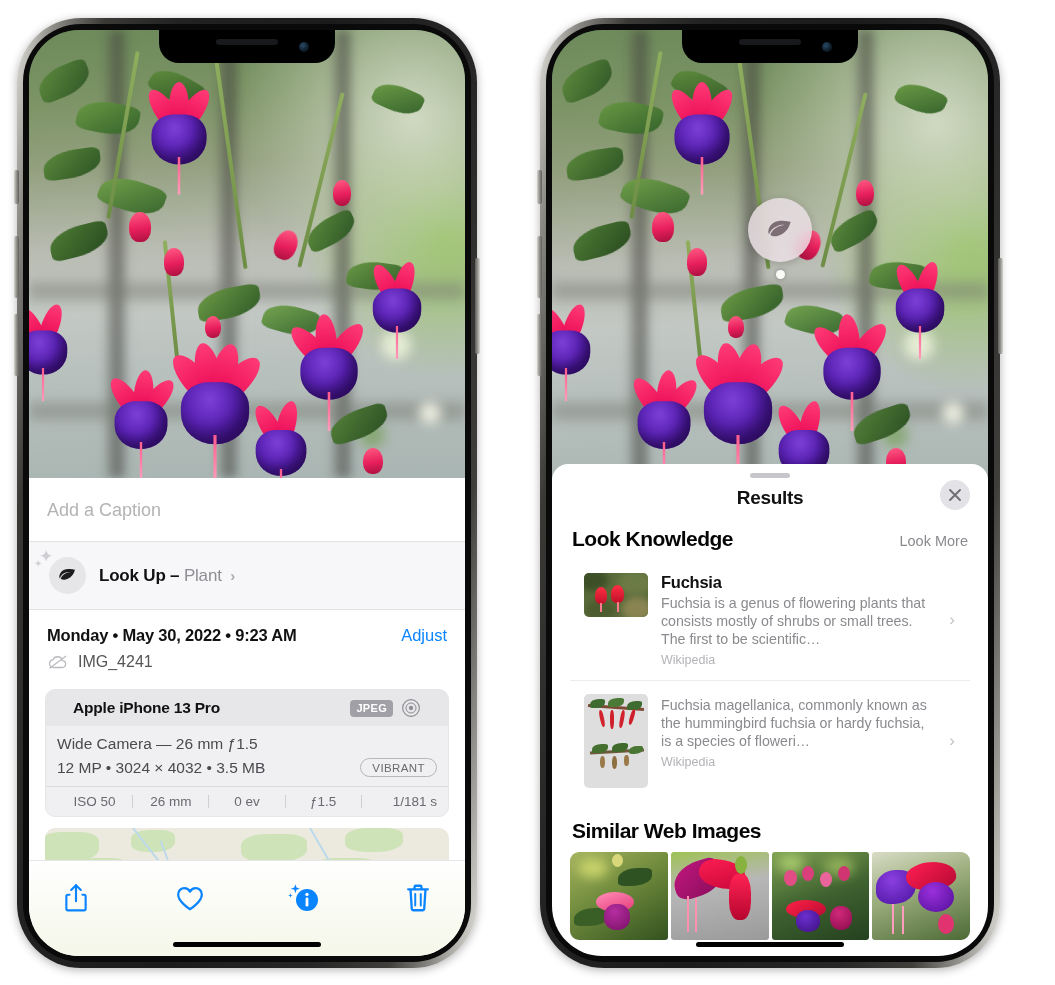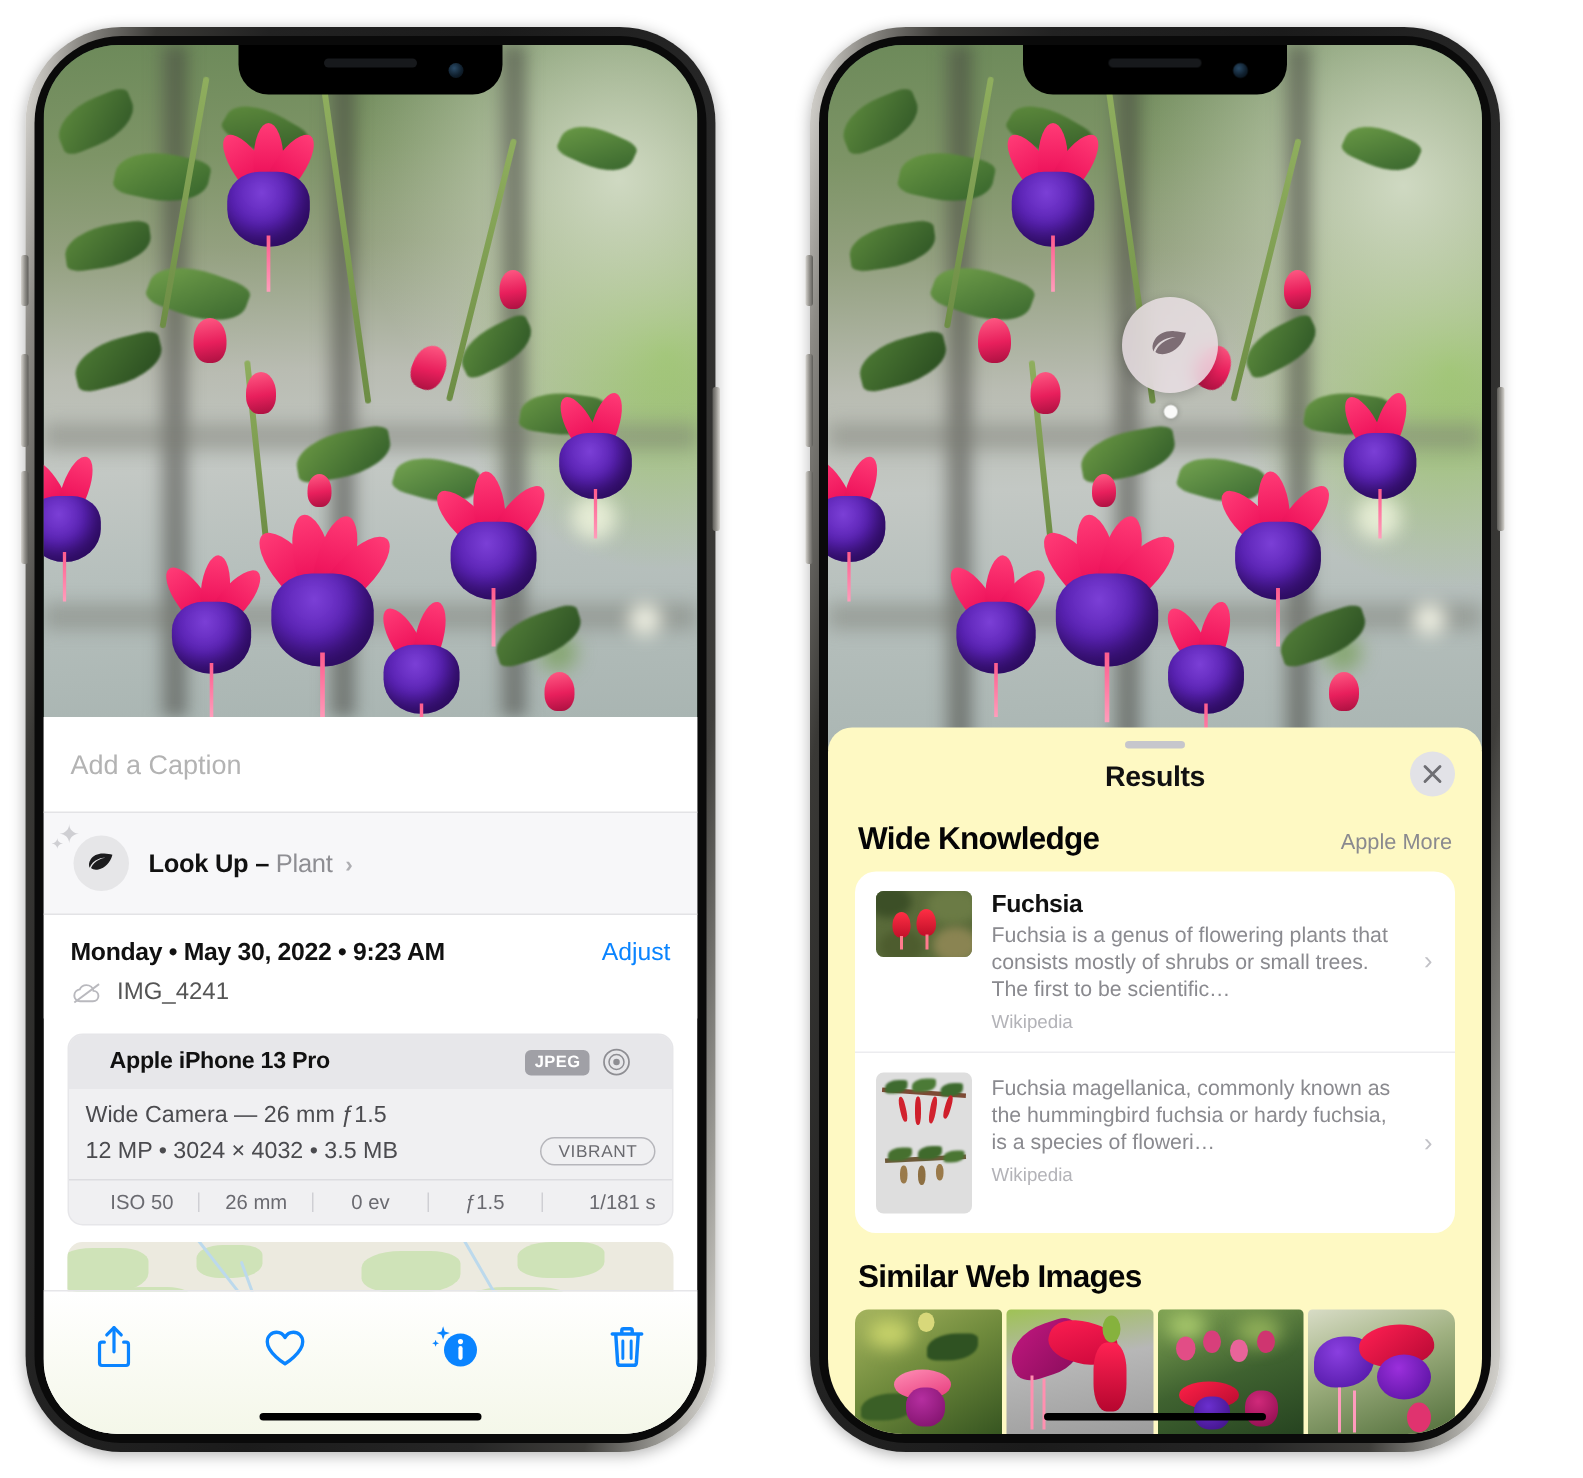--- a/index.html
+++ b/index.html
@@ -248,24 +248,23 @@
     box-shadow:0 2px 8px rgba(0,0,0,.18);
     z-index:10;
   }
   .vlu-dot {
     position:absolute; left:224px; top:240px; width:9px; height:9px;
     border-radius:50%; background:rgba(255,255,255,.92);
     box-shadow:0 0 4px rgba(0,0,0,.3); z-index:10;
   }
   .results-sheet {
     position:absolute; left:0; right:0; top:434px; bottom:0;
-    background:#fef9c3;
+    background:#ffffff;
     border-top-left-radius:16px; border-top-right-radius:16px;
     overflow:hidden;
-    margin-top:21px;
   }
   .grabber {
     width:40px; height:5px; border-radius:3px; background:#c6c6cc;
     margin:9px auto 0 auto;
   }
   .results-head {
     position:relative; padding:9px 0 16px 0; text-align:center;
   }
   .results-title { font-size:19px; font-weight:700; color:#111; letter-spacing:-.3px; }
   .close-btn {
@@ -640,22 +639,22 @@
         <div class="results-head">
           <span class="results-title">Results</span>
           <div class="close-btn">
             <svg width="16" height="16" viewBox="0 0 16 16">
               <path d="M3 3 L13 13 M13 3 L3 13" stroke="#6e6e73" stroke-width="1.9" stroke-linecap="round"></path>
             </svg>
           </div>
         </div>
 
         <div class="sec-head">
-          <div class="sec-title">Wide Knowledge</div>
-          <div class="sec-more">Apple More</div>
+          <div class="sec-title">Look Knowledge</div>
+          <div class="sec-more">Look More</div>
         </div>
 
         <div class="cards">
           <div class="kcard">
             <div class="kthumb a">
               <div class="bokeh" style="left:-6px;top:-4px;width:30px;height:22px;background:#3c4f27;filter:blur(3px);"></div>
               <div class="bokeh" style="left:34px;top:-2px;width:34px;height:24px;background:#6b7b45;filter:blur(3px);"></div>
               <div class="bokeh" style="left:2px;top:26px;width:30px;height:22px;background:#4d5c2e;filter:blur(3px);"></div>
               <div class="bokeh" style="left:38px;top:24px;width:30px;height:24px;background:#8a8452;filter:blur(3px);"></div>
               <div style="position:absolute;left:11px;top:14px;width:12px;height:17px;border-radius:50% 50% 40% 40%;background:linear-gradient(180deg,#ff2e44,#c2102a);"></div>

